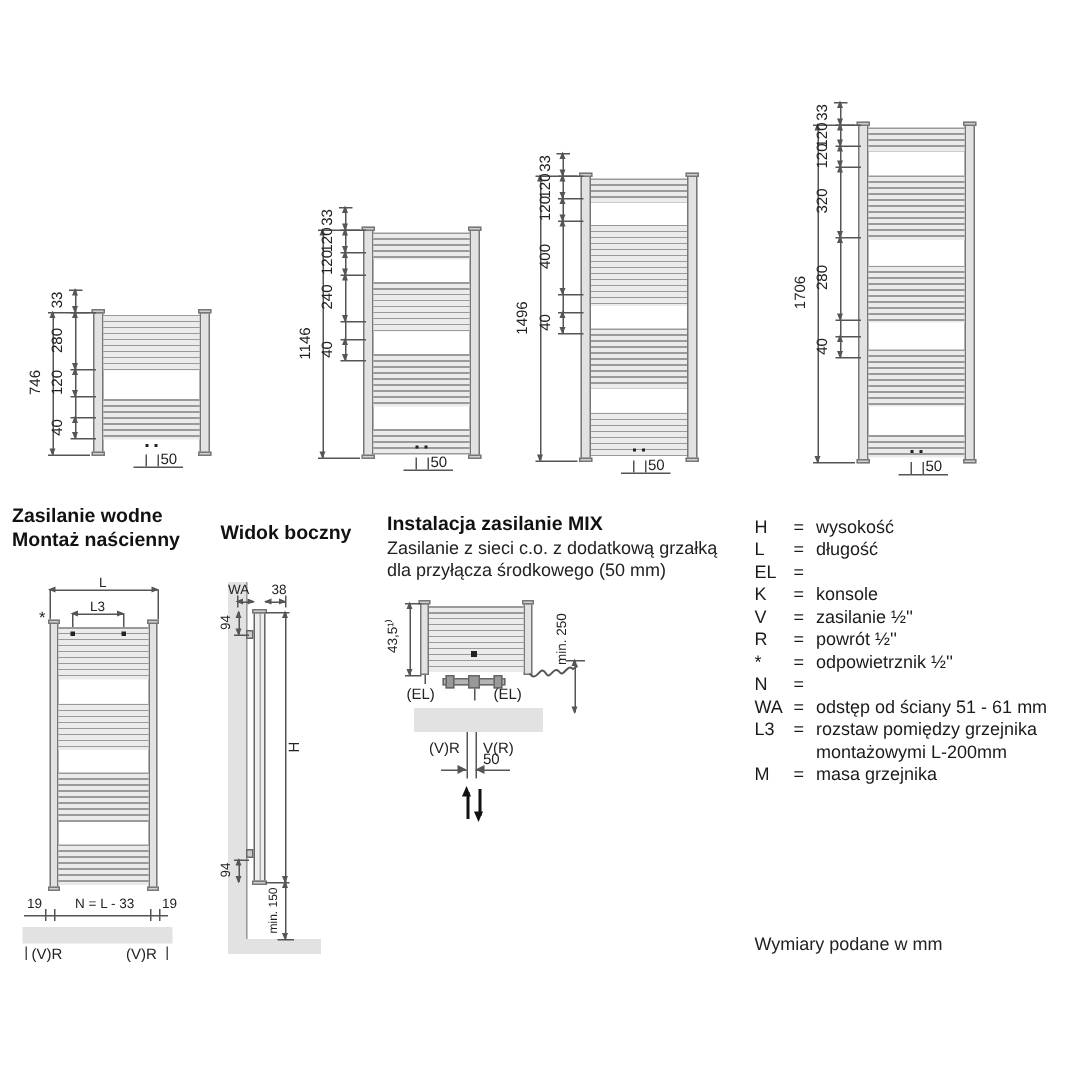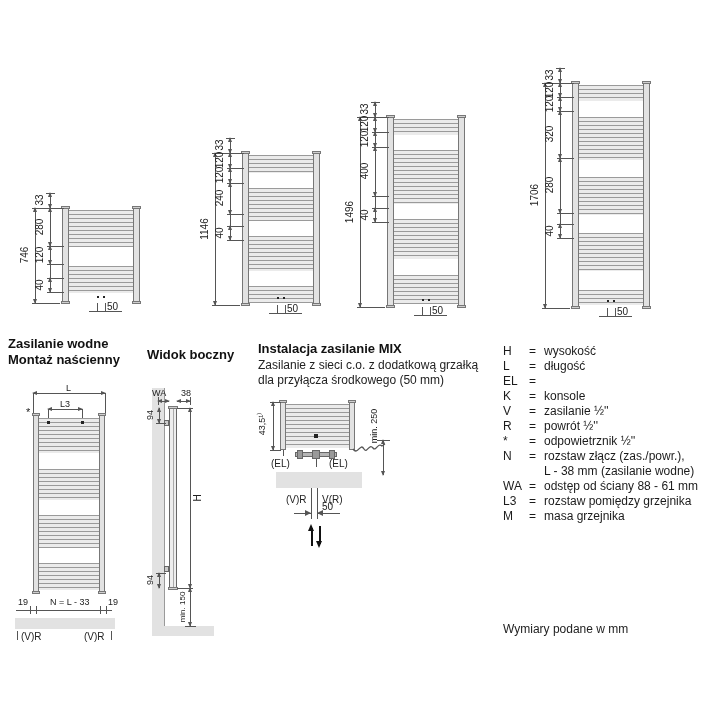--- a/index.html
+++ b/index.html
@@ -362,40 +362,37 @@
     <div class="lg-row">
       <span class="lg-sym">*</span>
       <span class="lg-eq">=</span>
       <div class="lg-lines">
           <div>odpowietrznik ½''</div>
         </div>
     </div>
     <div class="lg-row">
       <span class="lg-sym">N</span>
       <span class="lg-eq">=</span>
-      <div class="lg-lines">
-        <div>rozstaw złącz (zas./powr.),</div>
-        <div>L - 38 mm (zasilanie wodne)</div>
+    </div>
+    <div class="lg-row">
+      <span class="lg-sym">WA</span>
+      <span class="lg-eq">=</span>
+      <div class="lg-lines">
+          <div>odstęp od ściany  51 - 61 mm</div>
+        </div>
+    </div>
+    <div class="lg-row">
+      <span class="lg-sym">L3</span>
+      <span class="lg-eq">=</span>
+      <div class="lg-lines">
+        <div>rozstaw pomiędzy grzejnika</div>
+        <div>montażowymi L-200mm</div>
       </div>
     </div>
     <div class="lg-row">
-      <span class="lg-sym">WA</span>
-      <span class="lg-eq">=</span>
-      <div class="lg-lines">
-          <div>odstęp od ściany  88 - 61 mm</div>
-        </div>
-    </div>
-    <div class="lg-row">
-      <span class="lg-sym">L3</span>
-      <span class="lg-eq">=</span>
-      <div class="lg-lines">
-        <div>rozstaw pomiędzy grzejnika</div>
-      </div>
-    </div>
-    <div class="lg-row">
       <span class="lg-sym">M</span>
       <span class="lg-eq">=</span>
       <div class="lg-lines">
           <div>masa grzejnika</div>
         </div>
     </div>
   </div>
 
   <div class="t f12" style="left:503px;top:622px;">Wymiary podane w mm</div>
 

